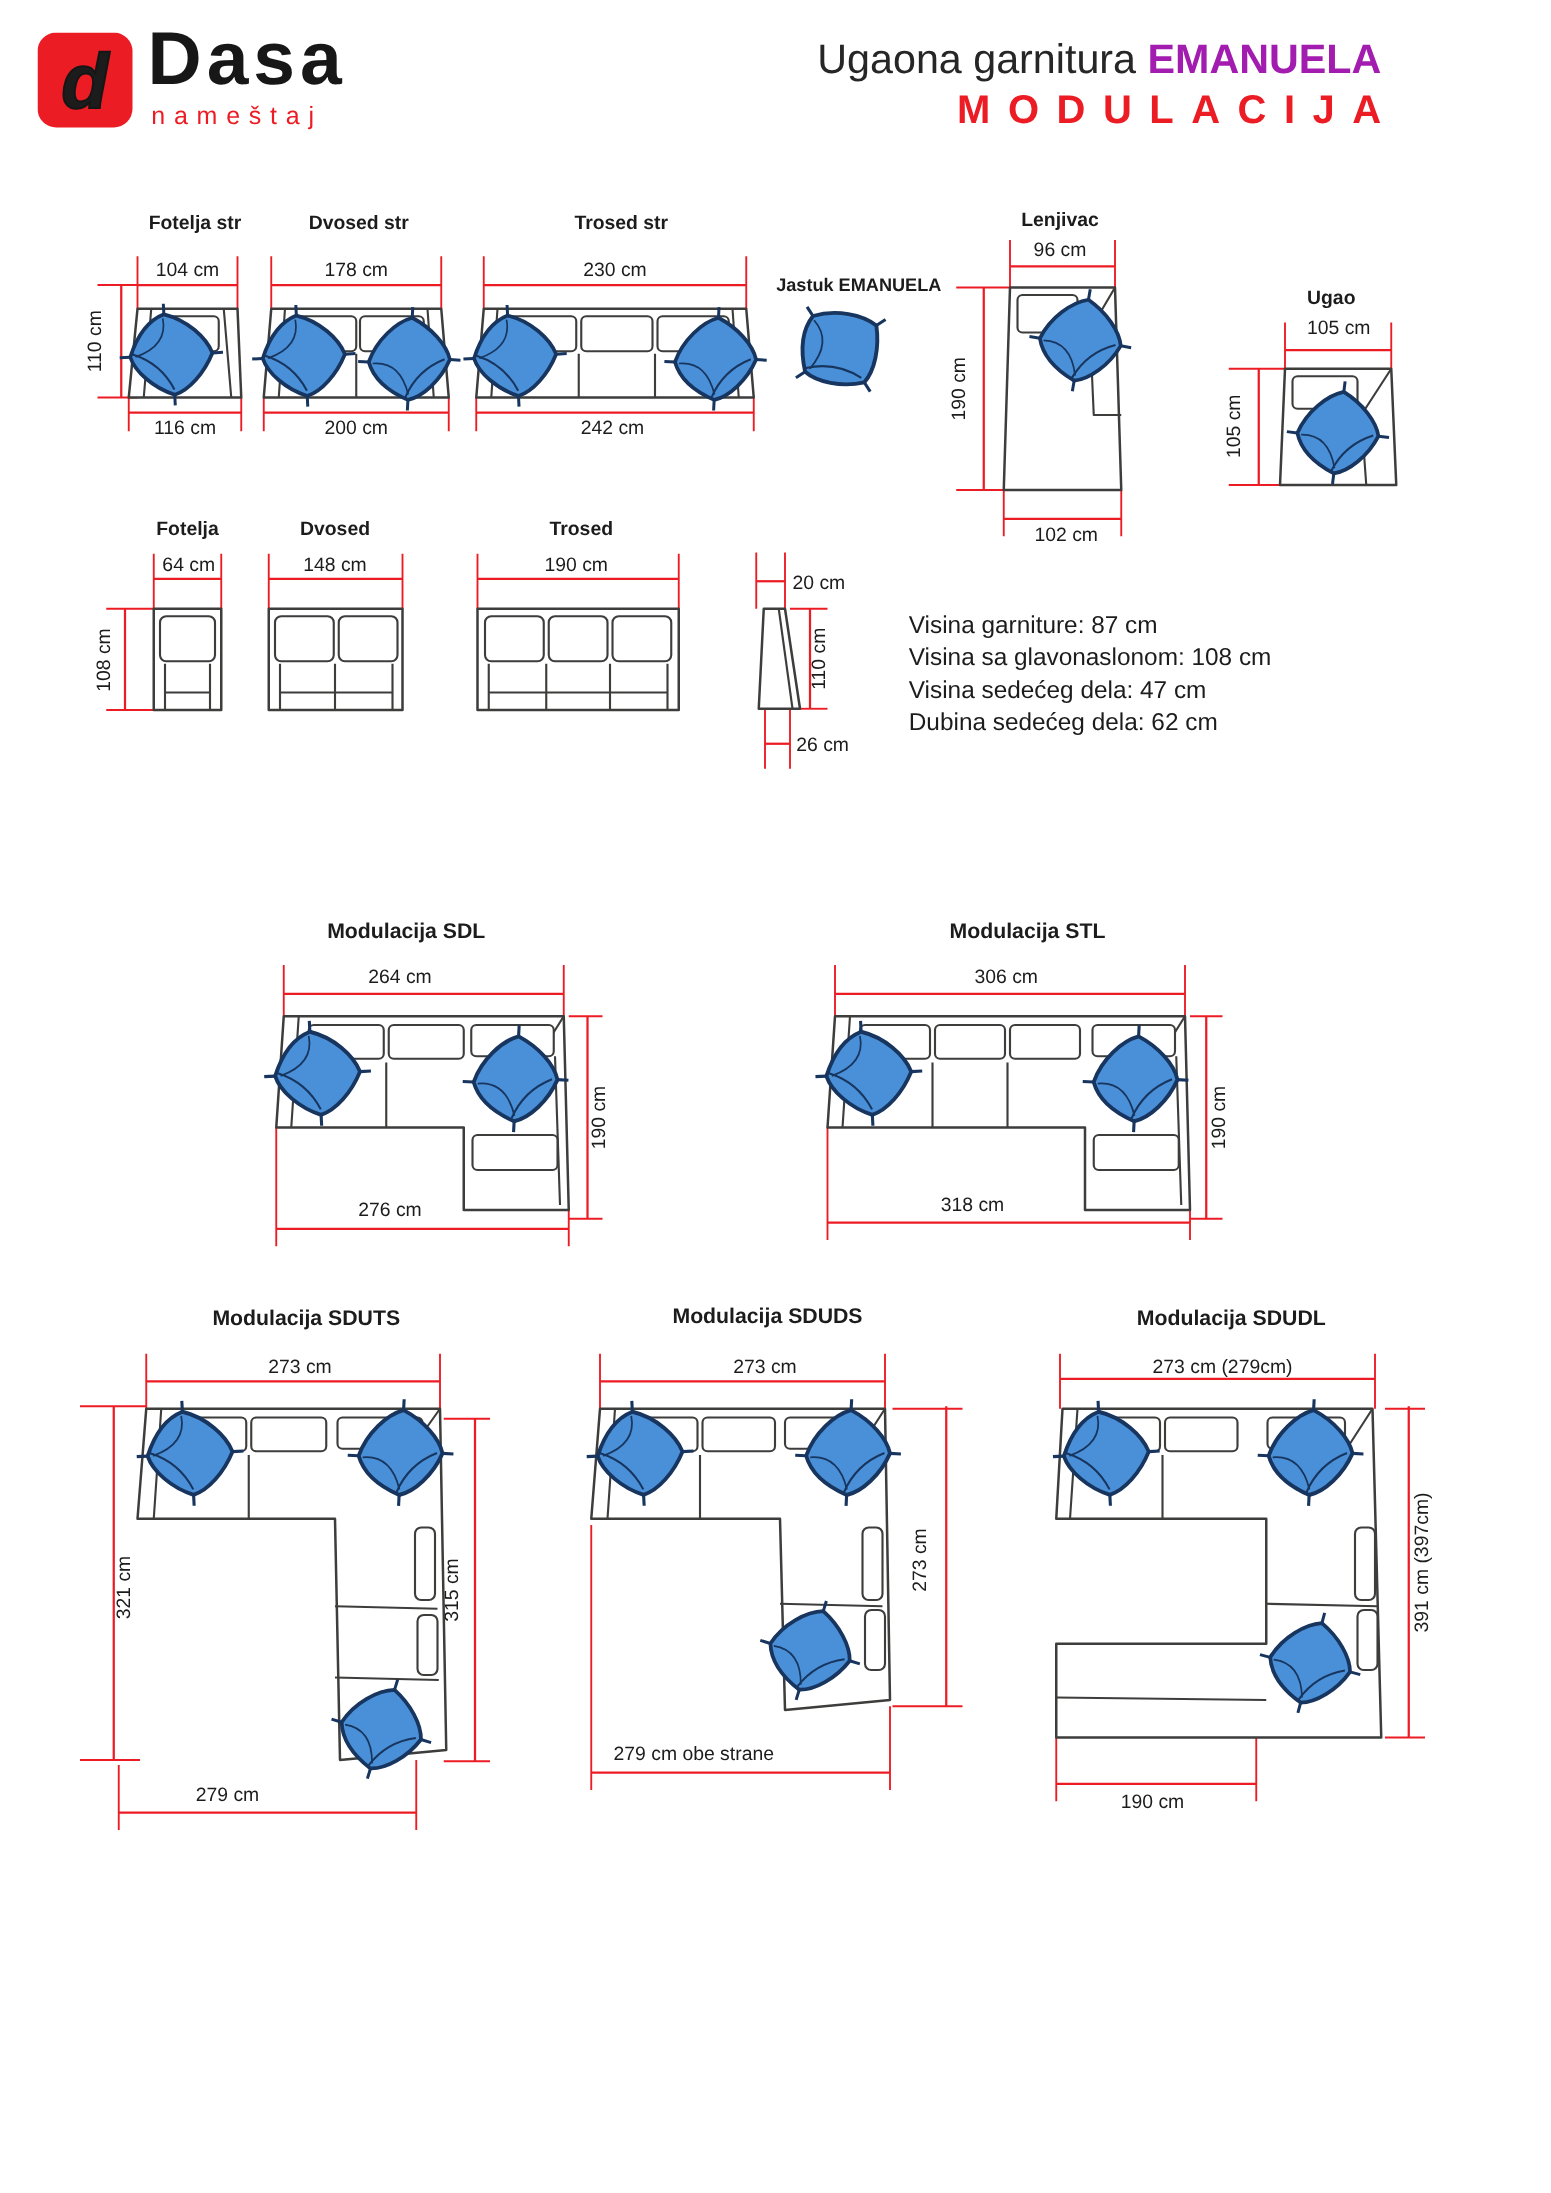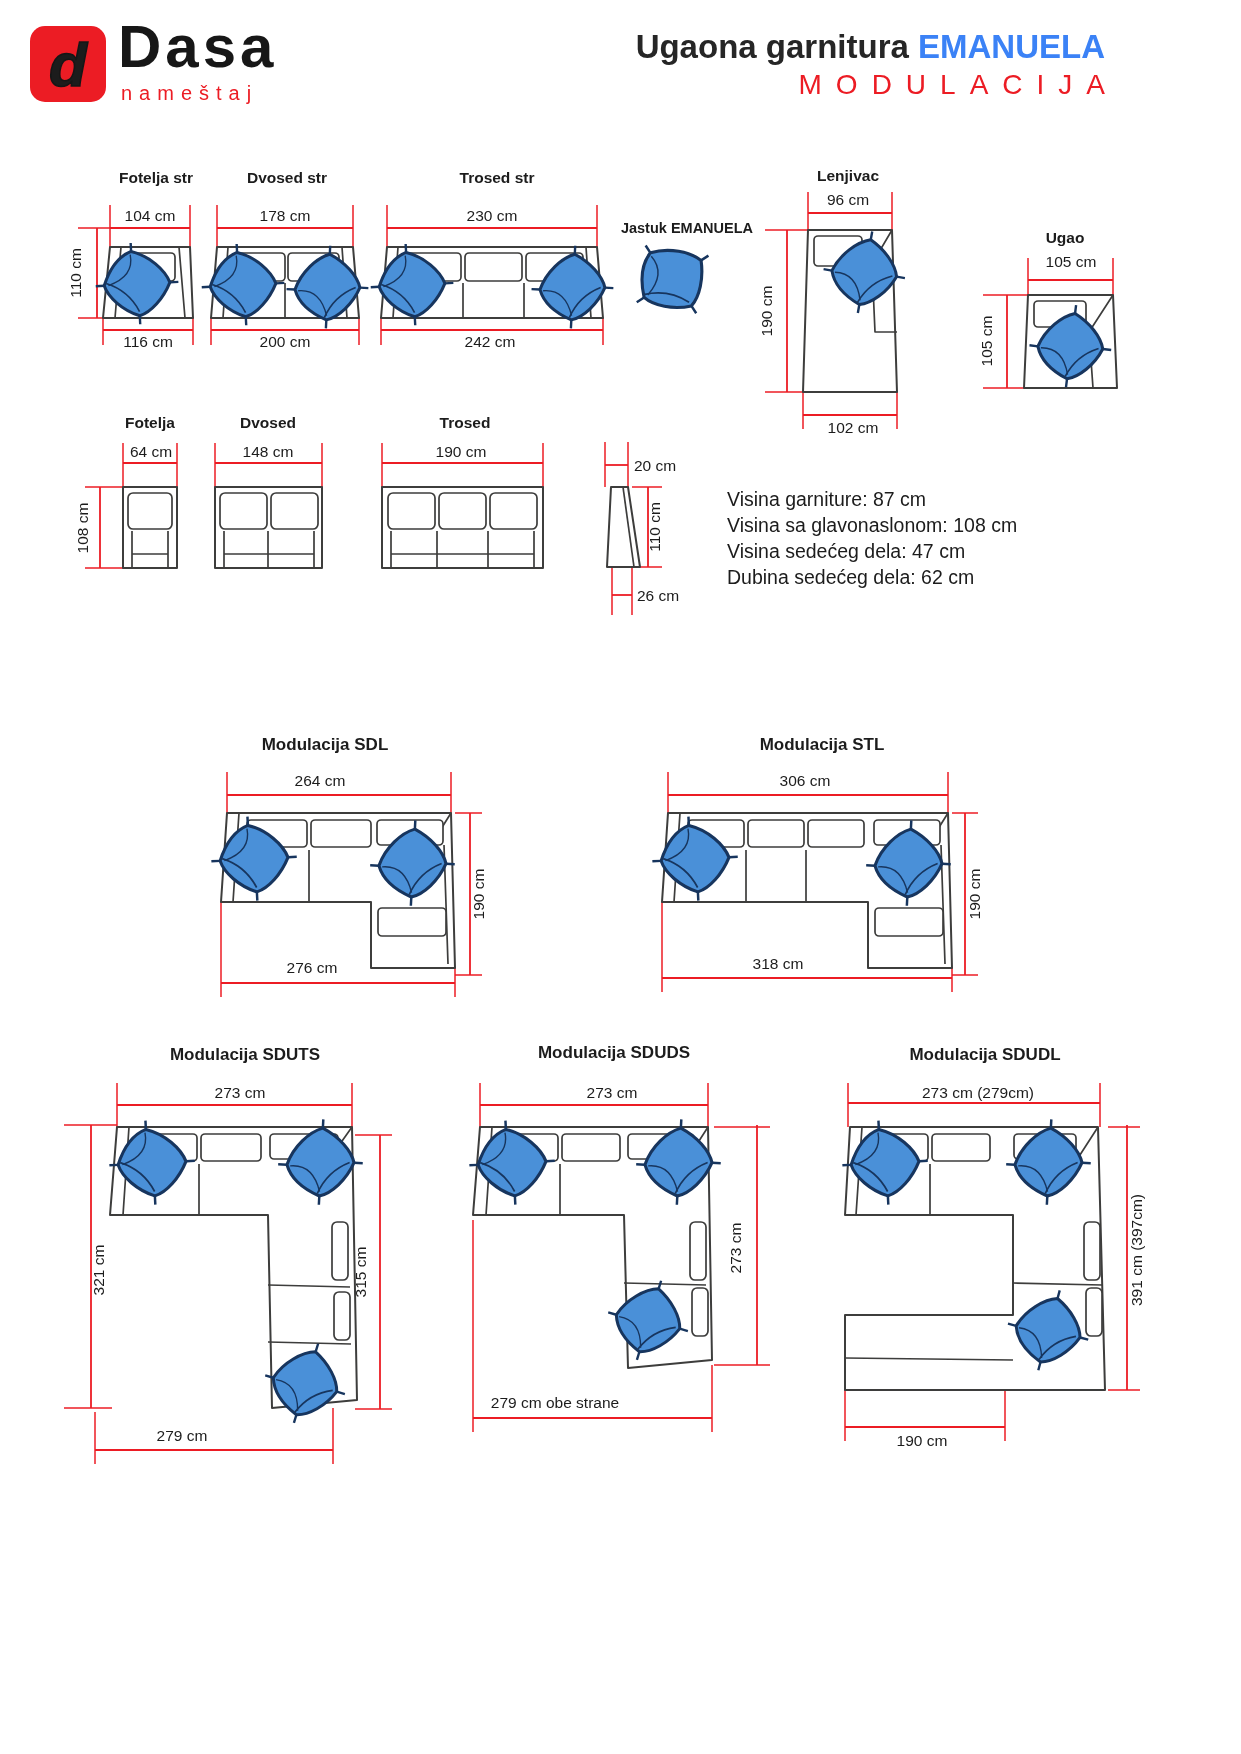--- a/index.html
+++ b/index.html
@@ -7,24 +7,24 @@
         font-family:"Liberation Sans", sans-serif;}
   
   .logo{position:absolute;left:30px;top:24px;width:260px;height:84px;}
   .logo-mark{position:absolute;left:0;top:2px;}
   .logo-brand{position:absolute;left:88px;top:-12px;font-size:60px;font-weight:bold;
               letter-spacing:4px;color:#171717;font-family:Liberation Sans, sans-serif;}
   .logo-sub{position:absolute;left:91px;top:58px;font-size:20px;letter-spacing:7px;color:#ec1c24;
             font-weight:normal;}
   .title-block{position:absolute;right:136px;top:28px;text-align:right;width:640px;}
   .title-line1{font-size:33px;color:#262626;white-space:nowrap;}
-  .title-line1 .light{font-weight:bold;}
-  .title-line1 .bold{font-weight:bold;color:#3b82f6;}
-  .title-line2{font-size:28px;color:#ec1c24;letter-spacing:14px;margin-right:-14px;margin-top:3px;
-               font-weight:normal;}
+  .title-line1 .light{font-weight:normal;}
+  .title-line1 .bold{font-weight:bold;color:#a21caf;}
+  .title-line2{font-size:32px;color:#ec1c24;letter-spacing:14px;margin-right:-14px;margin-top:3px;
+               font-weight:bold;}
   
   .canvas{position:absolute;left:0;top:0;}
   text{font-family:"Liberation Sans", sans-serif;fill:#1c1c1c;}
   .t-title{font-size:15.5px;font-weight:bold;}
   .t-title-sm{font-size:14.5px;font-weight:bold;}
   .t-mod{font-size:17px;font-weight:bold;}
   .t-dim{font-size:15.5px;}
   .t-spec{font-size:19.5px;}
   .ln-red{stroke:#ec1c24;stroke-width:1.8;fill:none;}
   .ln-redx{stroke:#ec1c24;stroke-width:1.5;fill:none;}

